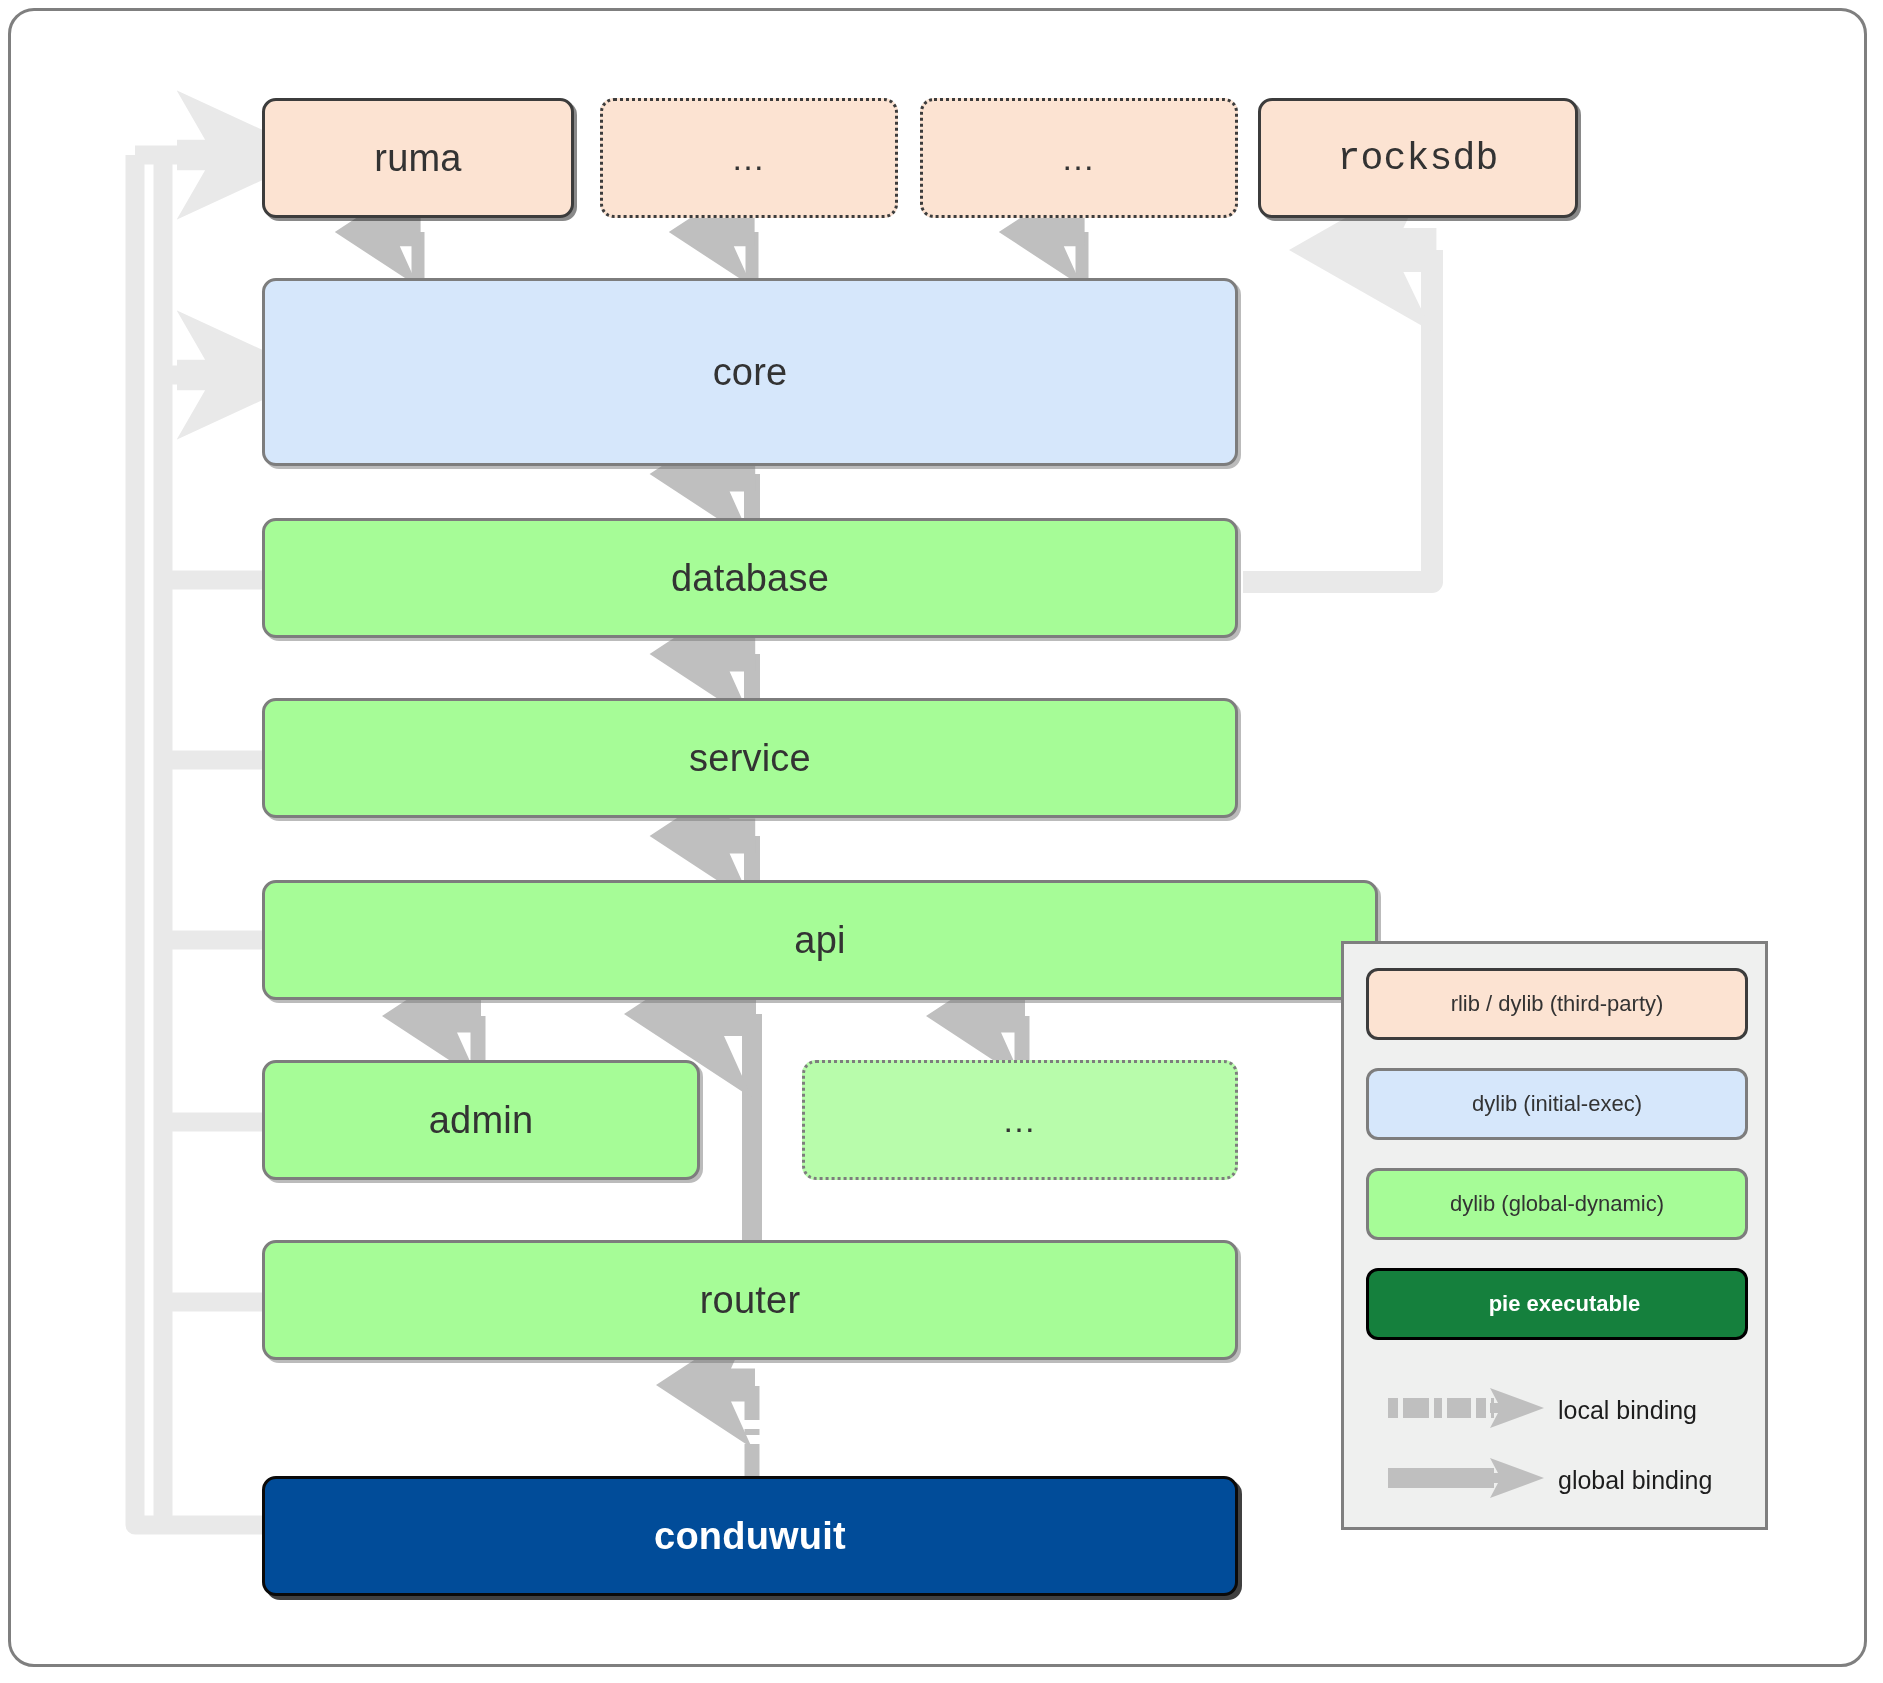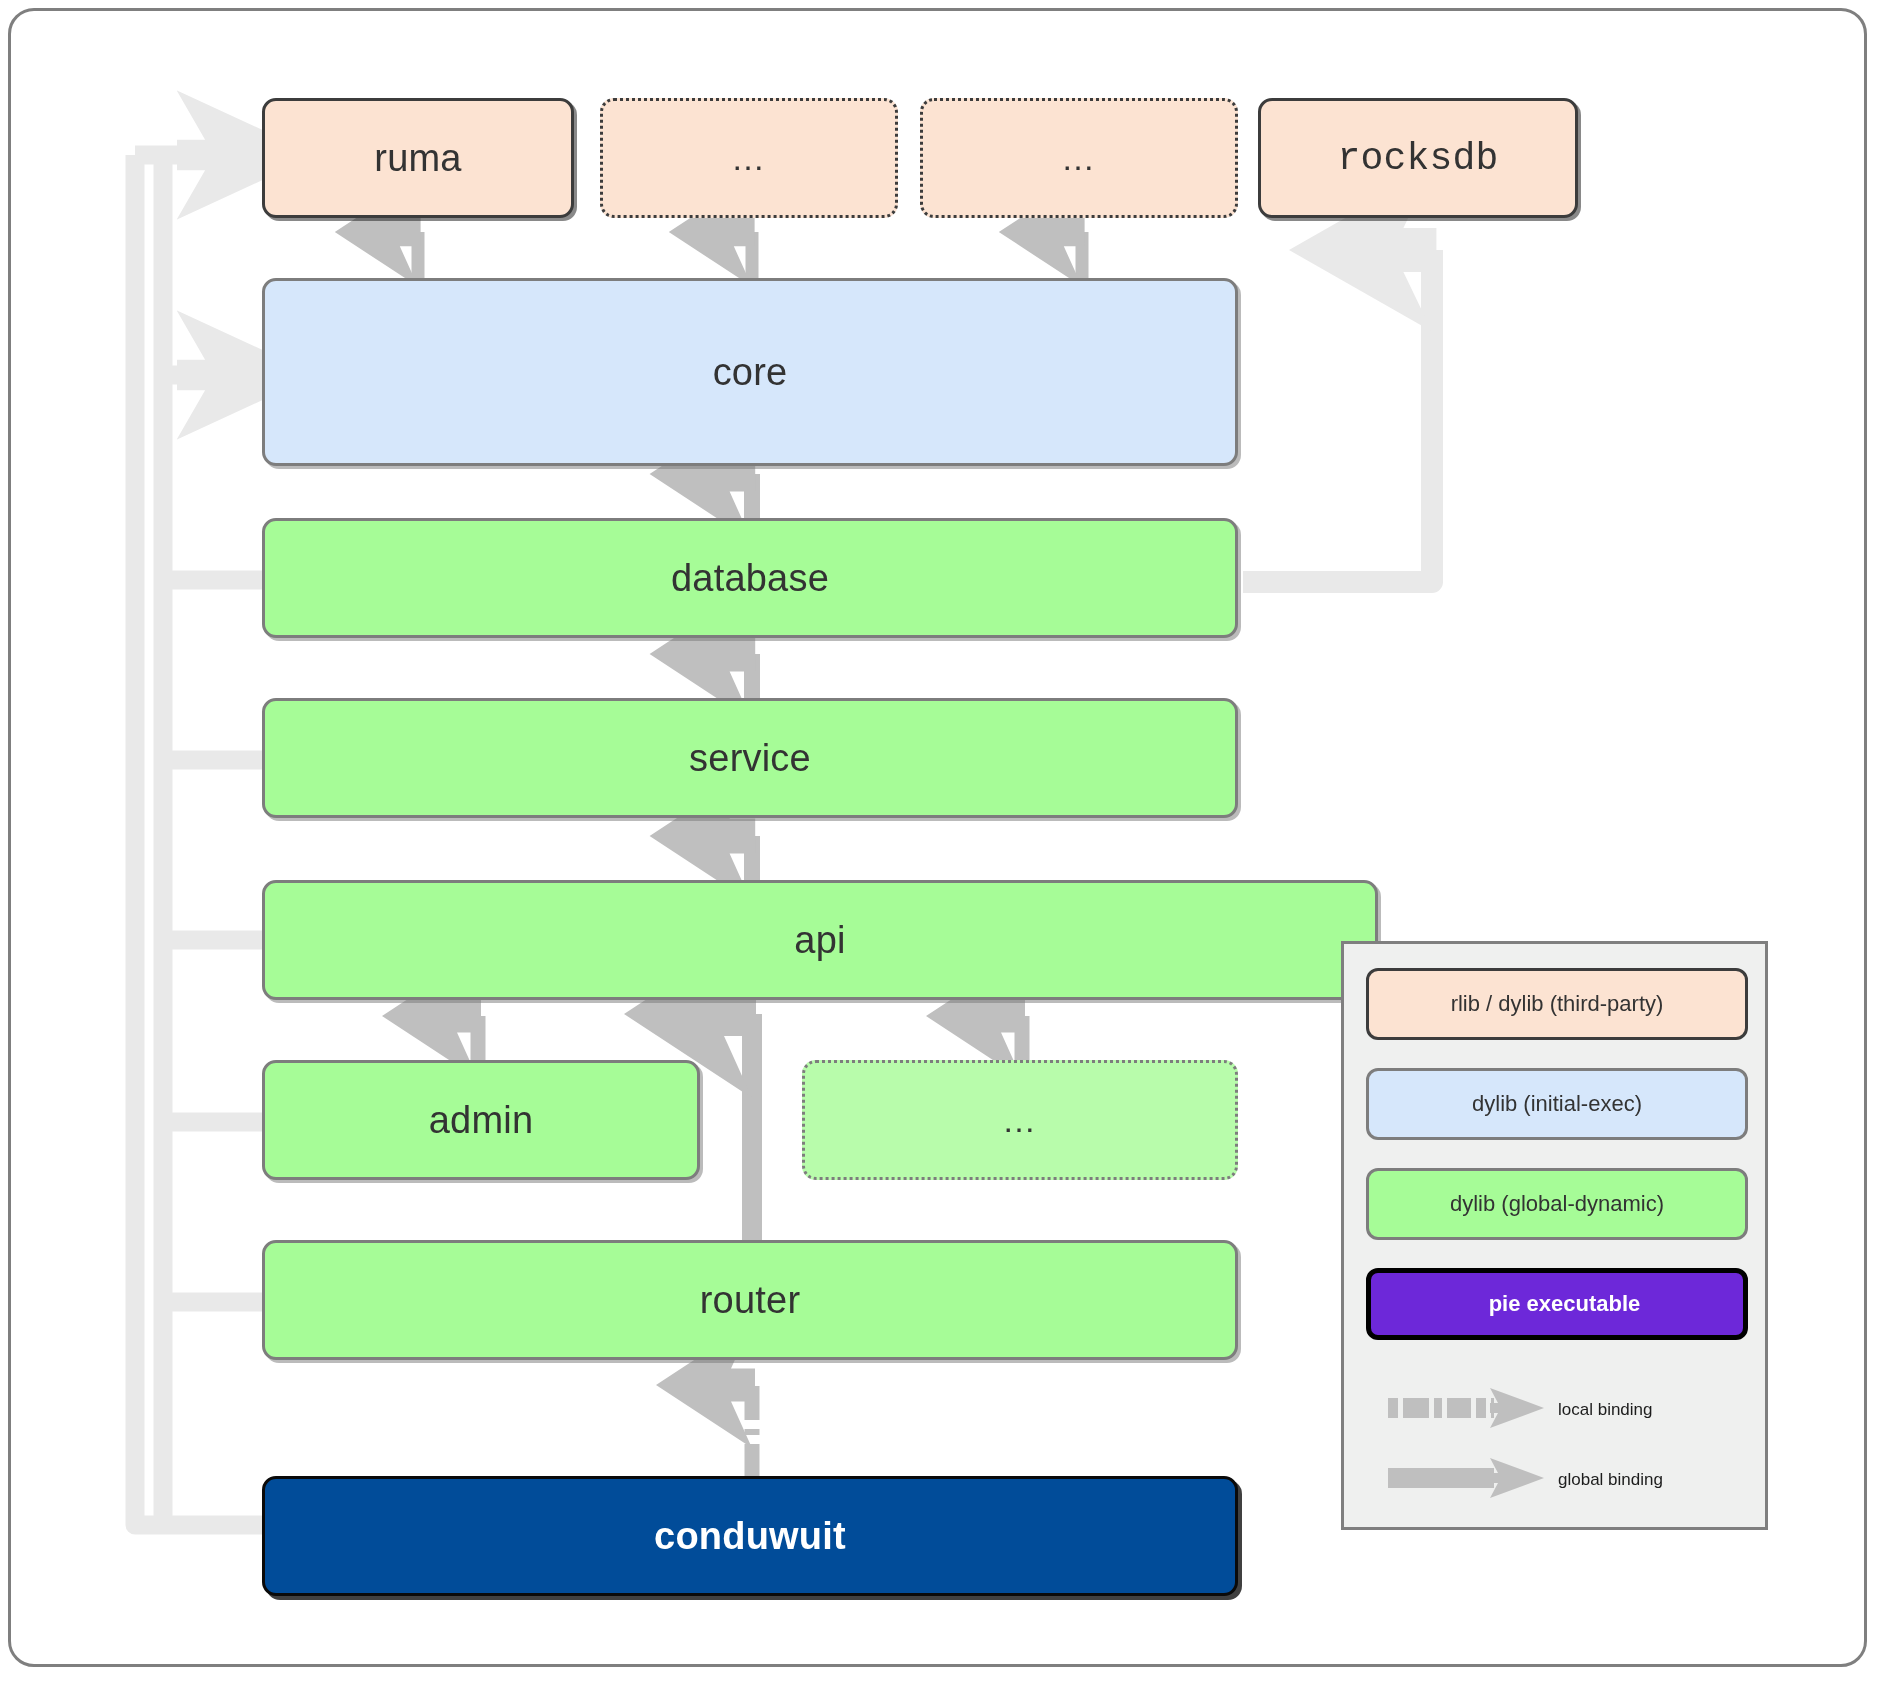--- a/index.html
+++ b/index.html
@@ -111,21 +111,21 @@
     position: absolute;
     left: 22px;
     width: 390px;
     height: 56px;
     display: flex;
     align-items: center;
   }
   .lg-row .lg-label {
     position: absolute;
     left: 192px;
-    font-size: 17px;
+    font-size: 25px;
     color: #1d1d1d;
     white-space: nowrap;
   }
   .lg-arrow { position: absolute; left: 20px; top: 4px; }
 </style>
 </head>
 <body>
 
 <div id="stage">
   <div id="frame"></div>
@@ -247,21 +247,21 @@
     </div>
 
     <div class="lg-box" style="top:124px; background:#d6e7fb; border:3px solid #7d7d7d;">
       <span>dylib (initial-exec)</span>
     </div>
 
     <div class="lg-box" style="top:224px; background:#a6fc97; border:3px solid #7d7d7d;">
       <span>dylib (global-dynamic)</span>
     </div>
 
-    <div class="lg-box" style="top:324px; background:#6d28d9; border:5px solid #000000; color:#ffffff; font-weight:bold;padding-left:15px;">
+    <div class="lg-box" style="top:324px; background:#15803d; border:3px solid #000000; color:#ffffff; font-weight:bold;padding-left:15px;">
       <span>pie executable</span>
     </div>
 
     <div class="lg-row" style="top:438px;">
       <svg class="lg-arrow" width="160" height="44" viewBox="0 0 160 44">
         <line x1="2" y1="22" x2="108" y2="22" stroke="#bfbfbf" stroke-width="20" stroke-dasharray="10 5 26 5 8 5 24 5"></line>
         <path d="M104,2 L158,22 L104,42 L112,27 L104,27 L104,17 L112,17 Z" fill="#bfbfbf"></path>
       </svg>
       <span class="lg-label">local binding</span>
     </div>

